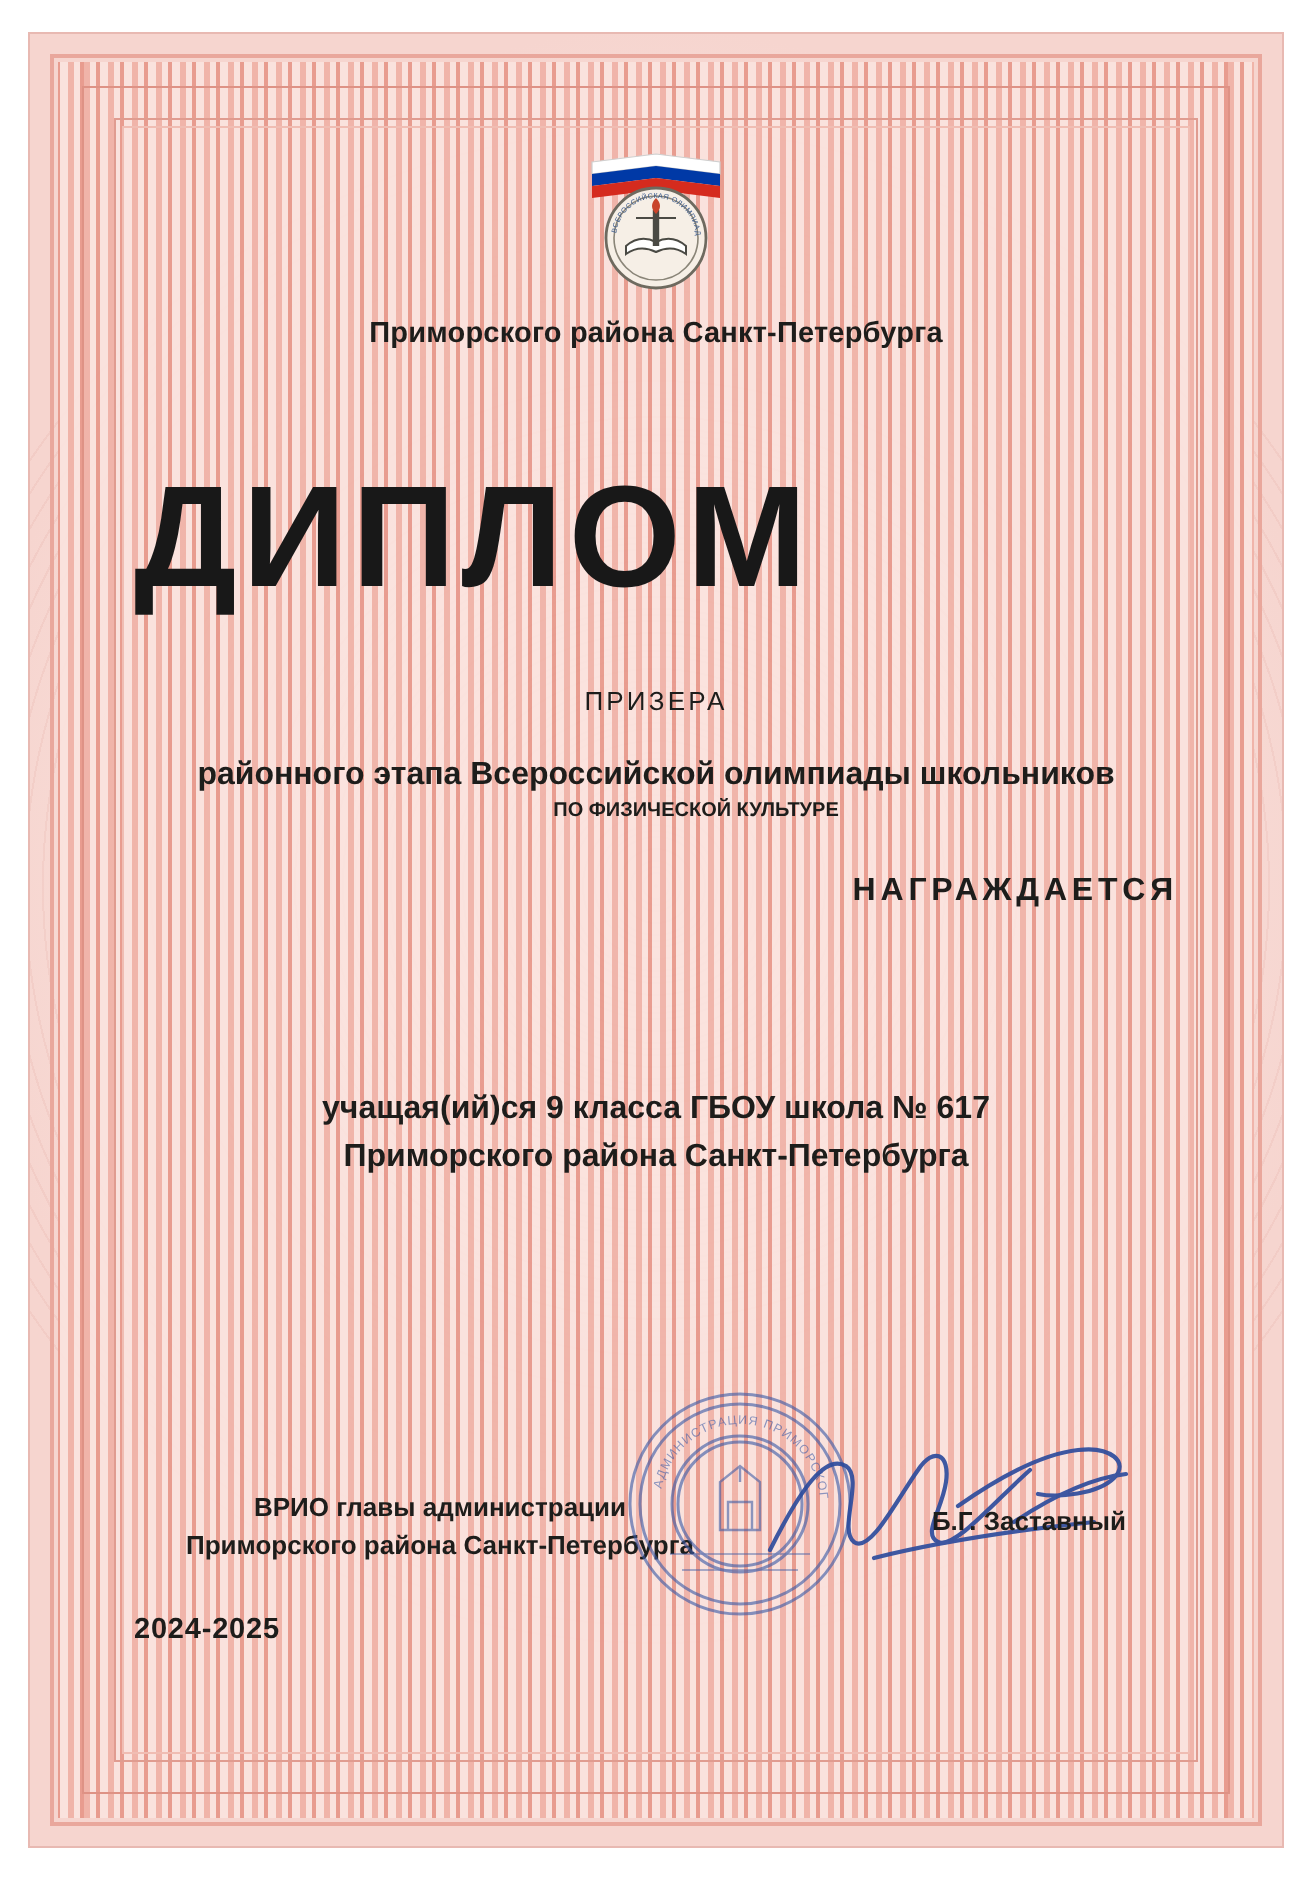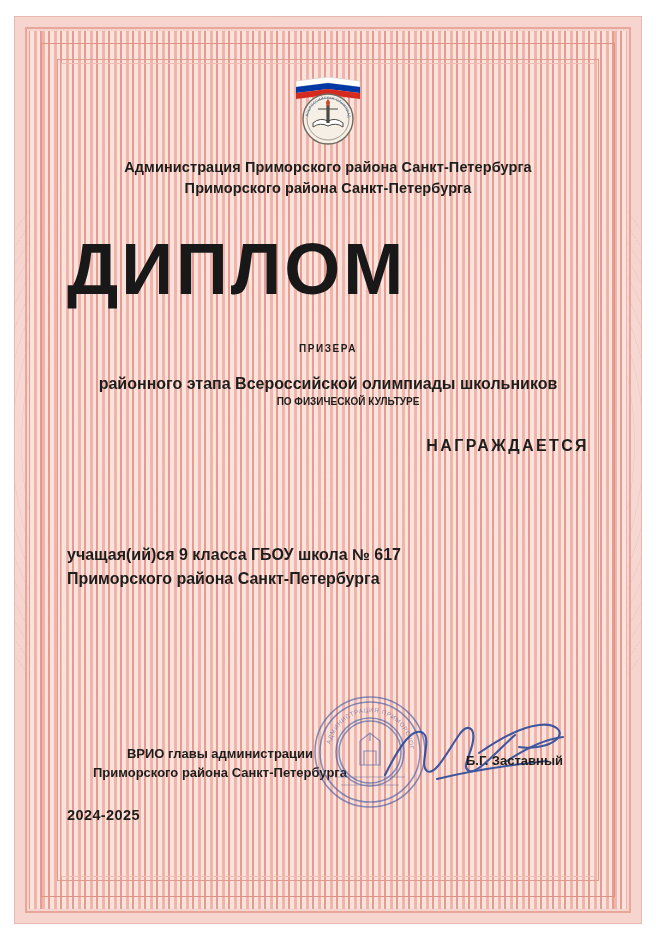--- a/index.html
+++ b/index.html
@@ -170,22 +170,22 @@
 
   .subtitle-block {
     position: absolute;
     left: 0;
     right: 0;
     top: 278px;
     text-align: center;
     color: #1d1d1b;
   }
   .sub-prizer {
-    font-size: 10px;
-    font-weight: bold;
+    font-size: 13px;
+    font-weight: normal;
     letter-spacing: 1.6px;
     margin-bottom: 7px;
   }
   .sub-stage {
     font-size: 16px;
     font-weight: bold;
     line-height: 1.35;
     margin-top: 19px;
   }
   .sub-subject {
@@ -217,21 +217,21 @@
     font-weight: bold;
     letter-spacing: 0.6px;
     color: #161616;
   }
 
   .recipient-details {
     position: absolute;
     left: 0;
     right: 0;
     top: 478px;
-    text-align: left;
+    text-align: center;
     font-size: 16px;
     font-weight: bold;
     line-height: 1.5;
     color: #1d1d1b;
   }
 
   
   .sig-row {
     position: absolute;
     left: 12px;
@@ -320,21 +320,20 @@
           <path d="M36 34 L56 34" stroke="#4a4a44" stroke-width="1"></path>
 
           <path id="arcpath" d="M26 44 A20 20 0 0 1 66 44" fill="none"></path>
           <text font-family="Liberation Sans, sans-serif" font-size="3.6" fill="#3a5a8c" letter-spacing="0.2">
             <textPath href="#arcpath" startOffset="4%">ВСЕРОССИЙСКАЯ ОЛИМПИАДА</textPath>
           </text>
         </svg>
       </div>
 
       <div class="org-block">
-        <div>Администрация Приморского района Санкт-Петербурга</div>
         <div>Приморского района Санкт-Петербурга</div>
       </div>
 
       <div class="title-diplom">ДИПЛОМ</div>
 
       <div class="subtitle-block">
         <div class="sub-prizer">ПРИЗЕРА</div>
         <div class="sub-stage">районного этапа Всероссийской олимпиады школьников</div>
         <div class="sub-subject">ПО ФИЗИЧЕСКОЙ КУЛЬТУРЕ</div>
       </div>

